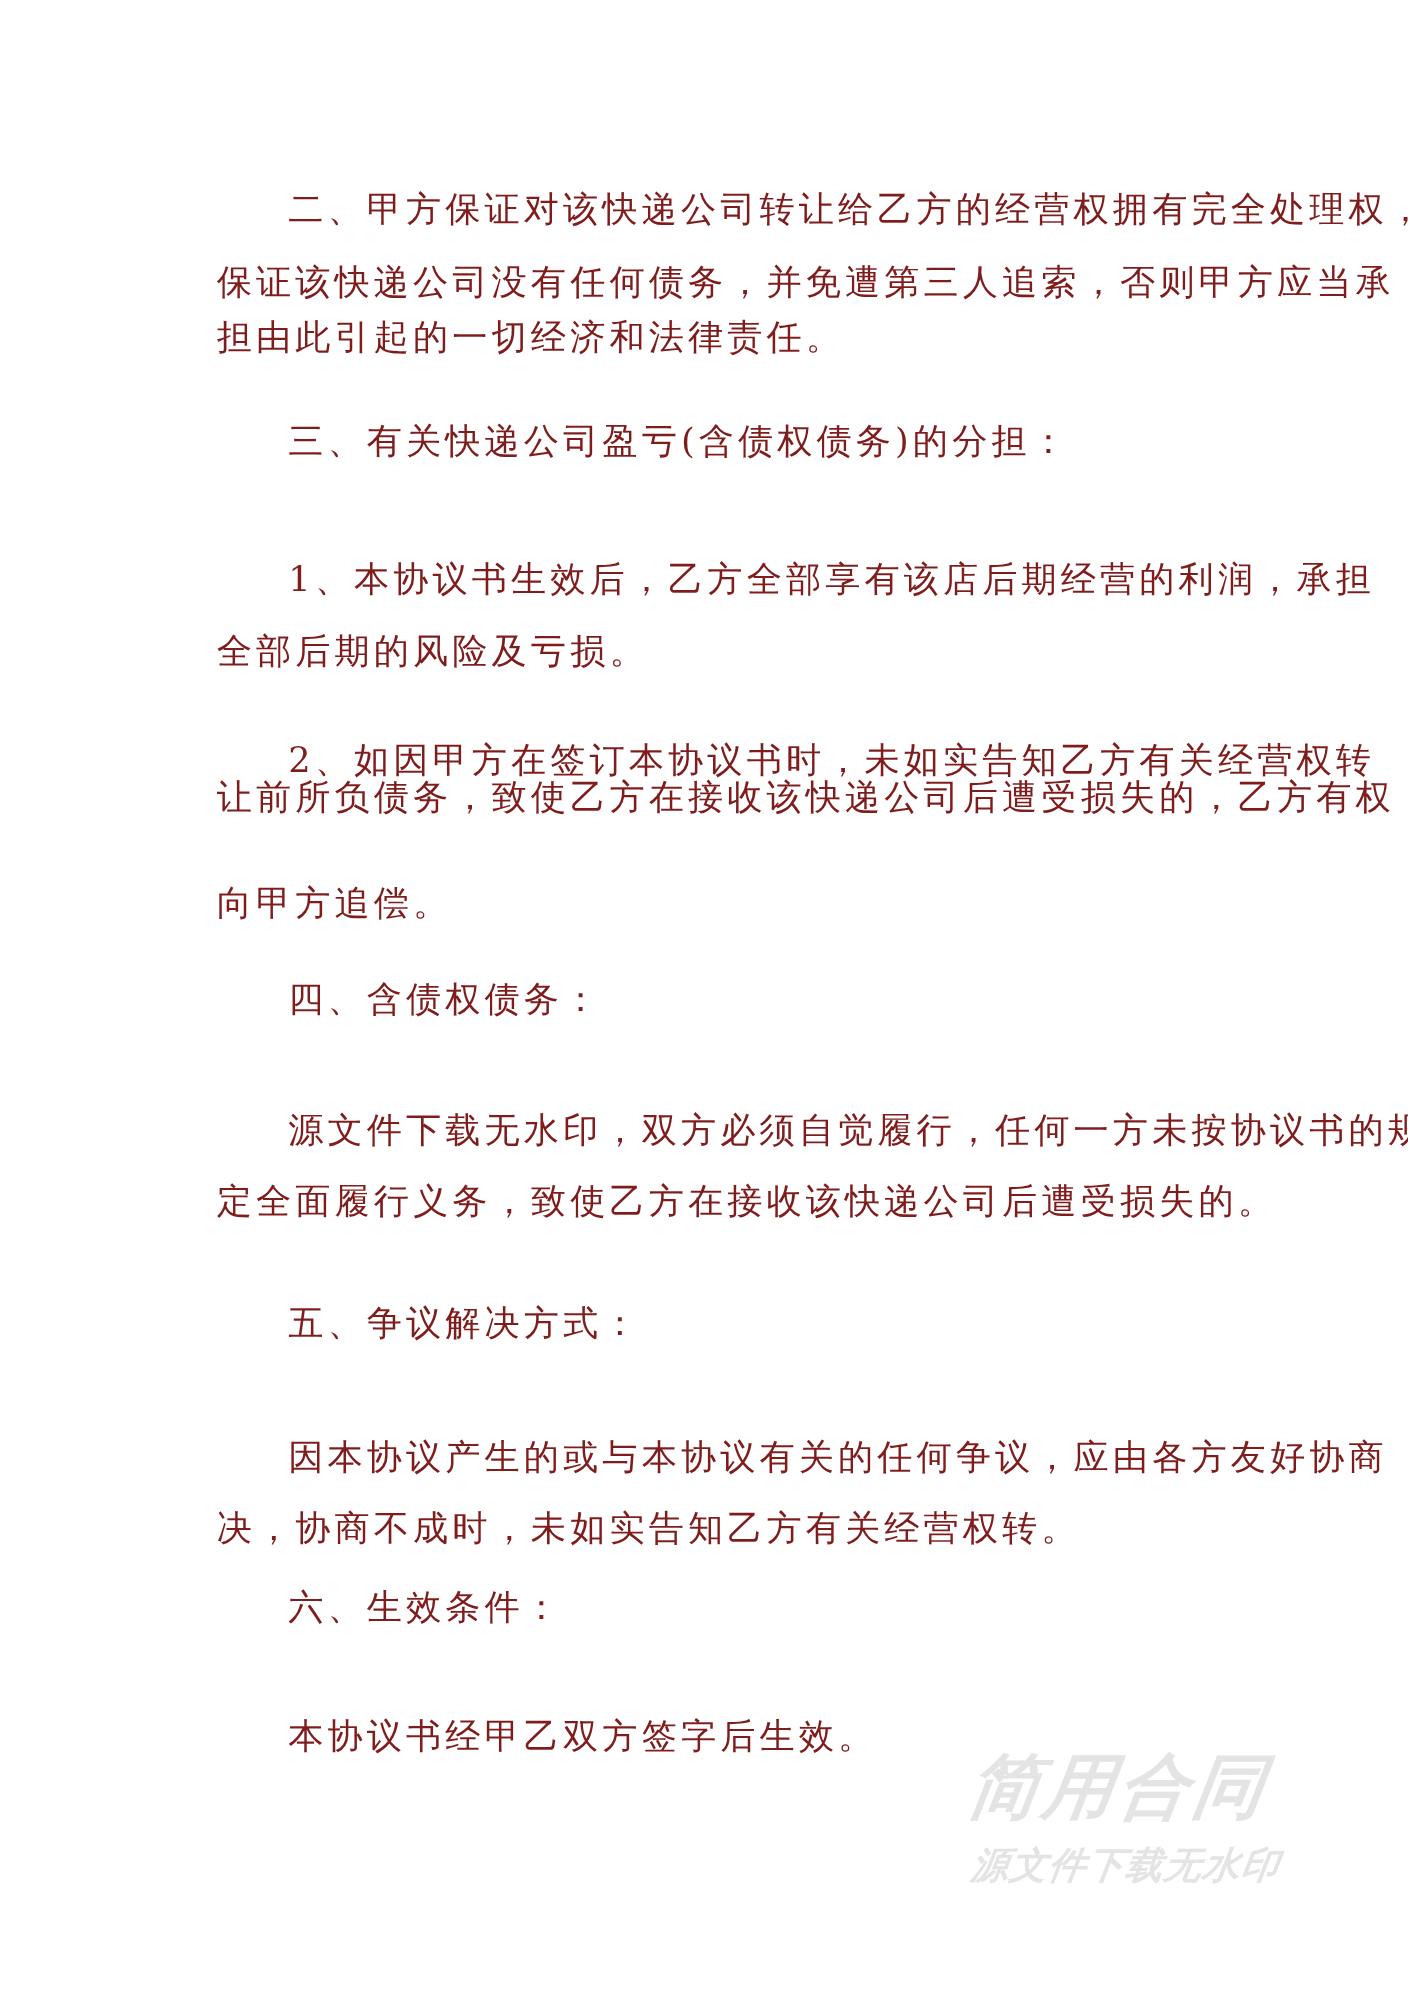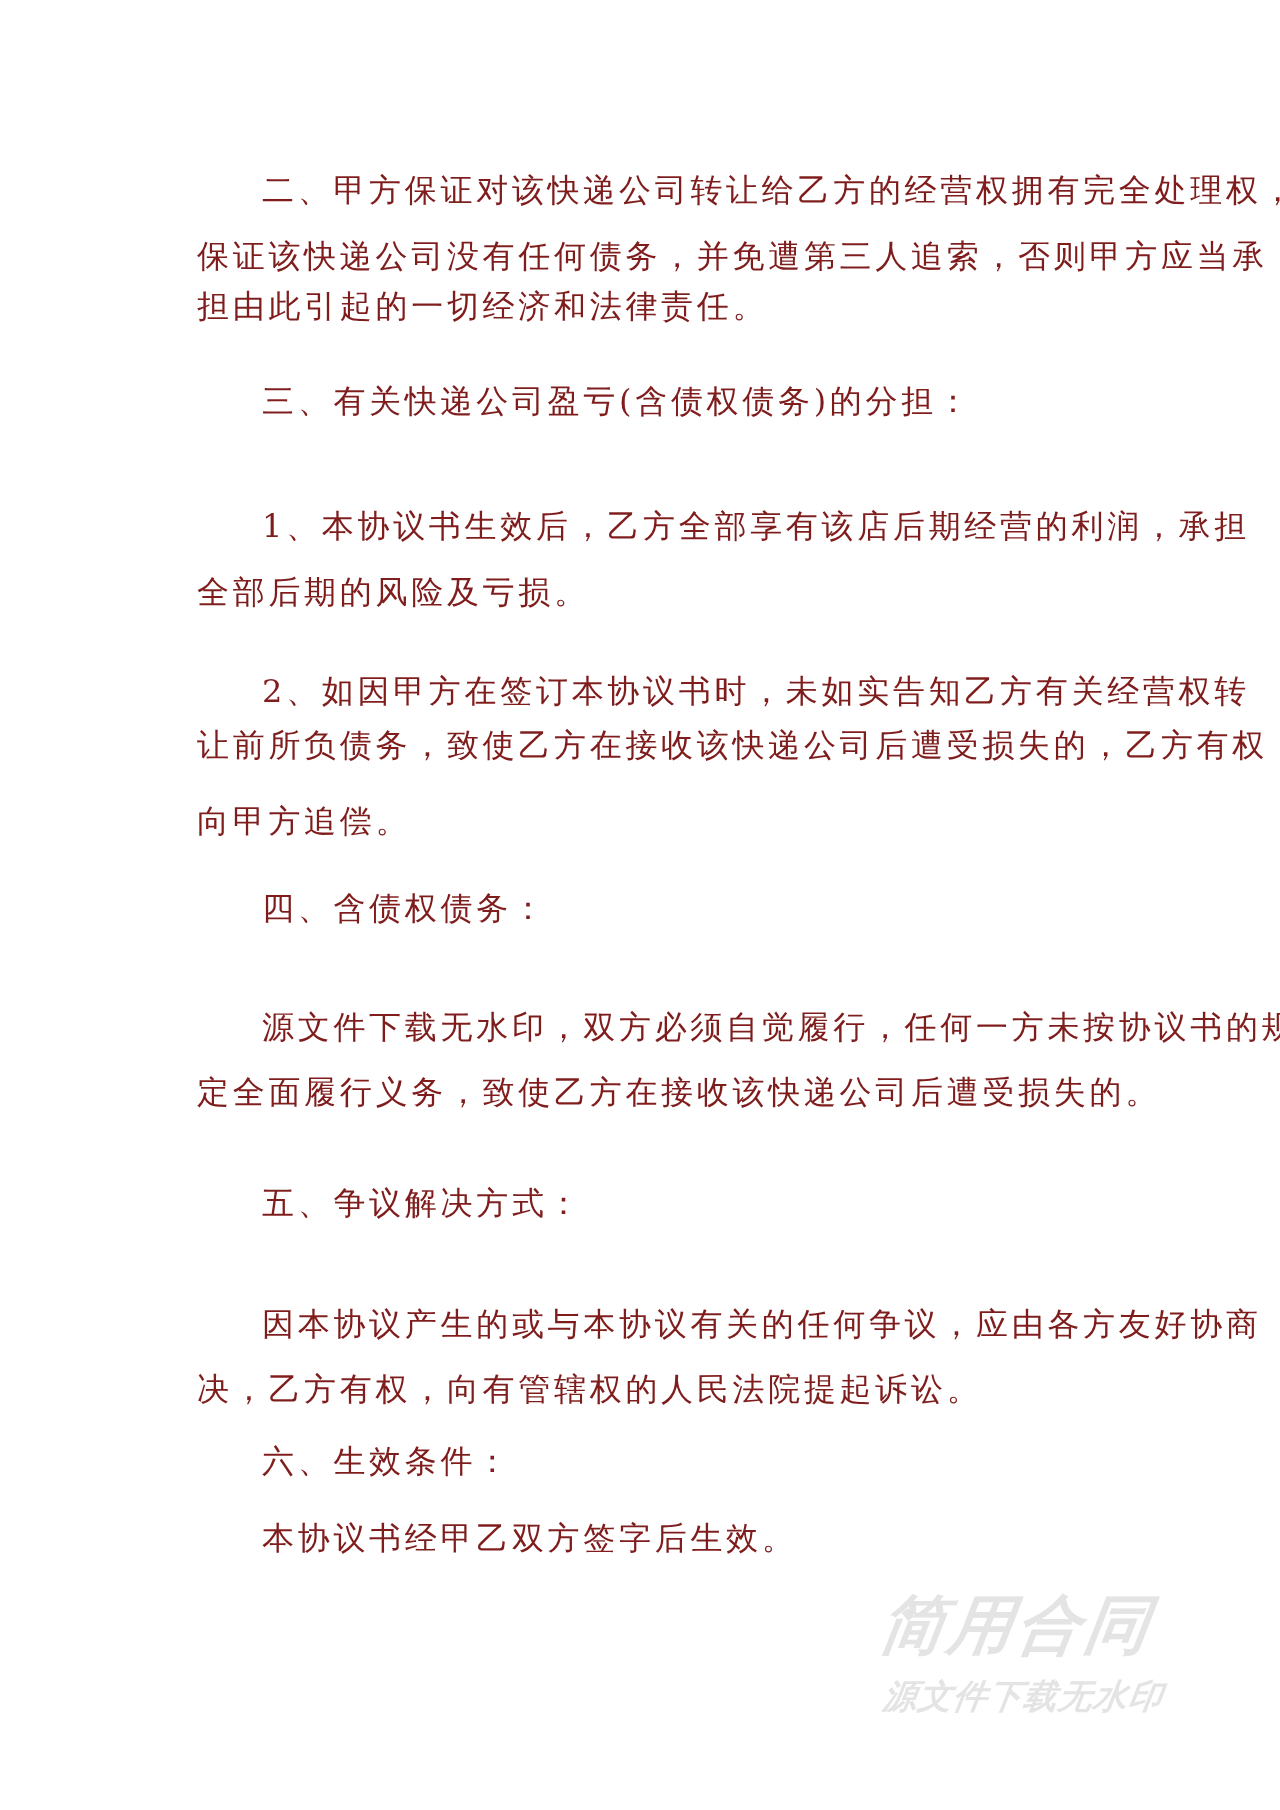--- a/index.html
+++ b/index.html
@@ -69,33 +69,33 @@
   <div class="line indent" style="top:170px">二、甲方保证对该快递公司转让给乙方的经营权拥有完全处理权，</div>
   <div class="line" style="top:236px">保证该快递公司没有任何债务，并免遭第三人追索，否则甲方应当承</div>
   <div class="line" style="top:286px">担由此引起的一切经济和法律责任。</div>
 
   <div class="line indent" style="top:381px">三、有关快递公司盈亏(含债权债务)的分担：</div>
 
   <div class="line indent" style="top:506px">1、本协议书生效后，乙方全部享有该店后期经营的利润，承担</div>
   <div class="line" style="top:572px">全部后期的风险及亏损。</div>
 
   <div class="line indent" style="top:671px">2、如因甲方在签订本协议书时，未如实告知乙方有关经营权转</div>
-  <div class="line" style="top:725px">让前所负债务，致使乙方在接收该快递公司后遭受损失的，乙方有权</div>
+  <div class="line" style="top:704px">让前所负债务，致使乙方在接收该快递公司后遭受损失的，乙方有权</div>
   <div class="line" style="top:801px">向甲方追偿。</div>
 
   <div class="line indent" style="top:888px">四、含债权债务：</div>
 
   <div class="line indent" style="top:1007px">源文件下载无水印，双方必须自觉履行，任何一方未按协议书的规</div>
   <div class="line" style="top:1072px">定全面履行义务，致使乙方在接收该快递公司后遭受损失的。</div>
 
   <div class="line indent" style="top:1304px">因本协议产生的或与本协议有关的任何争议，应由各方友好协商</div>
 
   <div class="line indent" style="top:1183px">五、争议解决方式：</div>
-  <div class="line" style="top:1369px">决，乙方有权，向有管辖权的人民法院提起诉讼。</div>
+  <div class="line" style="top:1369px">决，协商不成时，未如实告知乙方有关经营权转。</div>
 
   <div class="line indent" style="top:1441px">六、生效条件：</div>
 
-  <div class="line indent" style="top:1518px">本协议书经甲乙双方签字后生效。</div>
+  <div class="line indent" style="top:1558px">本协议书经甲乙双方签字后生效。</div>
 
   <div class="watermark title">简用合同</div>
   <div class="watermark sub">源文件下载无水印</div>
 
 </div>
 
 </body></html>

